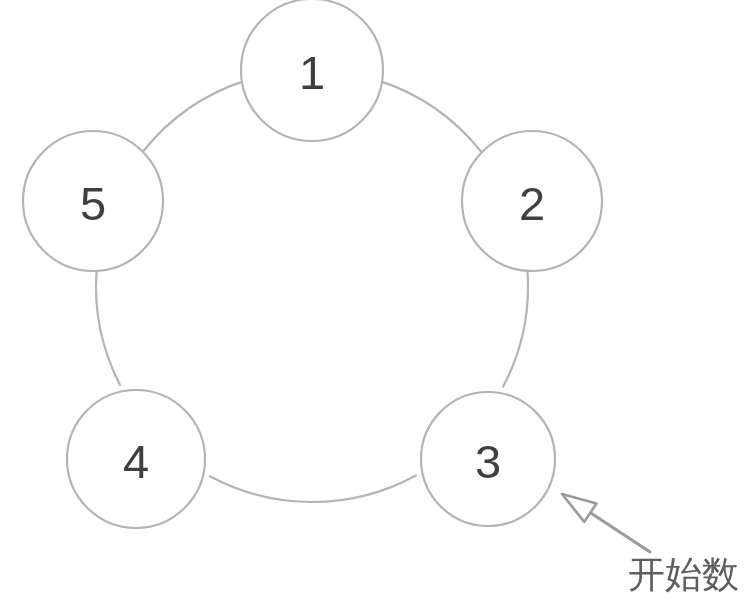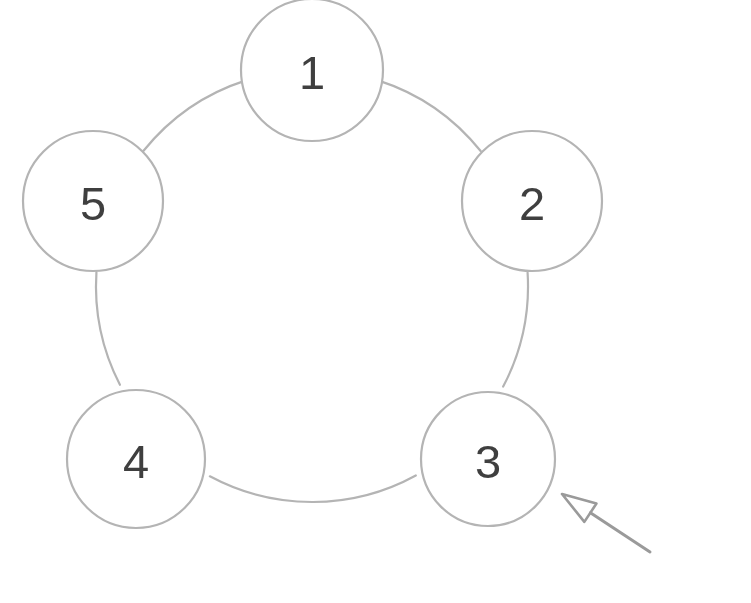--- a/index.html
+++ b/index.html
@@ -108,14 +108,15 @@
         </g>
       </g>
 
     <g id="annotation-arrow">
       <path id="arrow-shaft" class="annot-arrow-line" d="M 650 552 L 590.39 512.71"></path>
       <path id="arrow-head" class="annot-arrow-head" d="M 562 494 L 596.44 503.53 L 584.34 521.90 Z"></path>
     </g>
 
   </svg>
 
+  <div class="annot-text">开始数</div>
 
 </div>
 
 </body></html>

